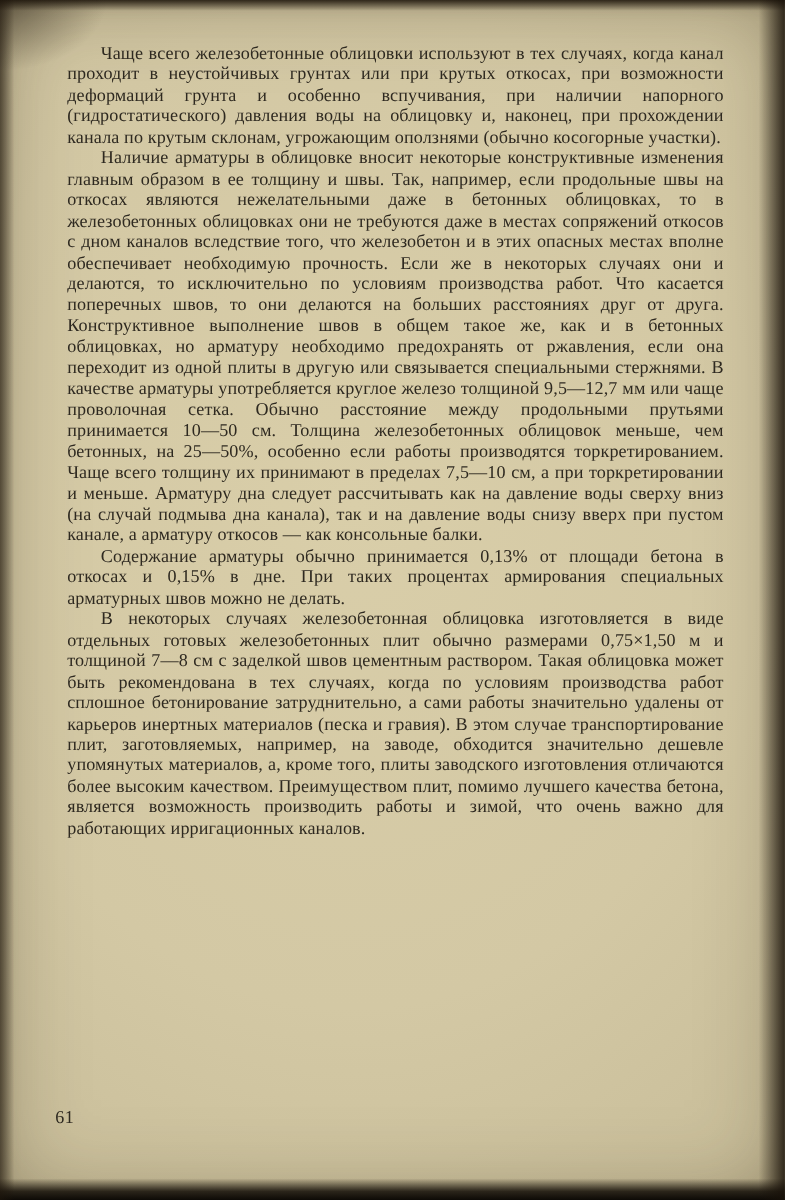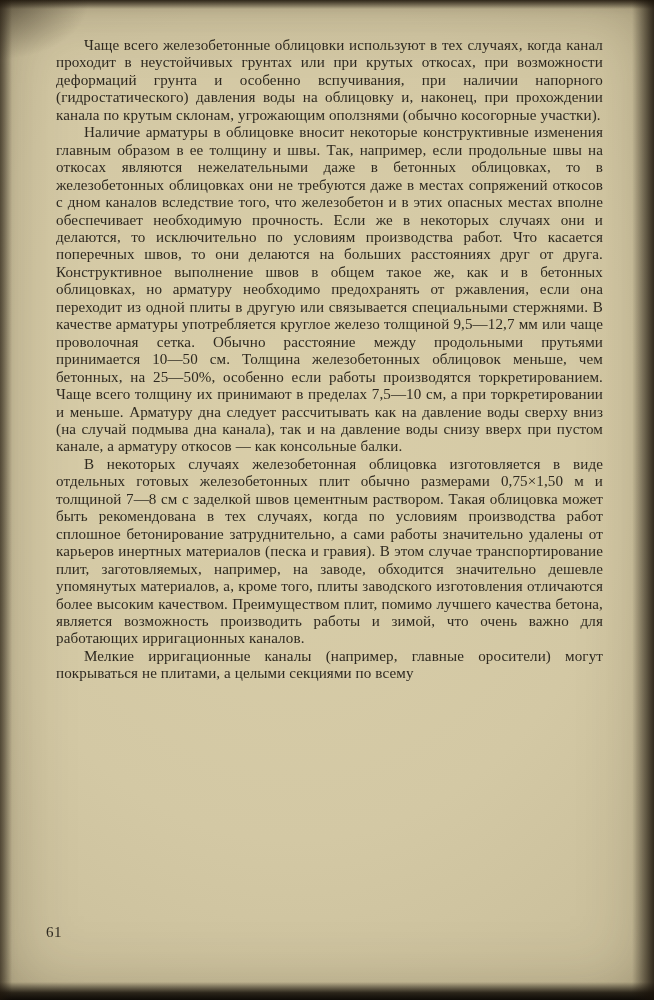--- a/index.html
+++ b/index.html
@@ -72,22 +72,22 @@
     }
   </style>
 </head>
 <body>
 
 <div class="page">
 
   <div class="text-block">
     <p>Чаще всего железобетонные облицовки используют в тех случаях, когда канал проходит в неустойчивых грунтах или при крутых откосах, при возможности деформаций грунта и особенно вспучивания, при наличии напорного (гидростатического) давления воды на облицовку и, наконец, при прохождении канала по крутым склонам, угрожающим оползнями (обычно косогорные участки).</p>
     <p>Наличие арматуры в облицовке вносит некоторые конструктивные изменения главным образом в ее толщину и швы. Так, например, если продольные швы на откосах являются нежелательными даже в бетонных облицовках, то в железобетонных облицовках они не требуются даже в местах сопряжений откосов с дном каналов вследствие того, что железобетон и в этих опасных местах вполне обеспечивает необходимую прочность. Если же в некоторых случаях они и делаются, то исключительно по условиям производства работ. Что касается поперечных швов, то они делаются на больших расстояниях друг от друга. Конструктивное выполнение швов в общем такое же, как и в бетонных облицовках, но арматуру необходимо предохранять от ржавления, если она переходит из одной плиты в другую или связывается специальными стержнями. В качестве арматуры употребляется круглое железо толщиной 9,5—12,7 мм или чаще проволочная сетка. Обычно расстояние между продольными прутьями принимается 10—50 см. Толщина железобетонных облицовок меньше, чем бетонных, на 25—50%, особенно если работы производятся торкретированием. Чаще всего толщину их принимают в пределах 7,5—10 см, а при торкретировании и меньше. Арматуру дна следует рассчитывать как на давление воды сверху вниз (на случай подмыва дна канала), так и на давление воды снизу вверх при пустом канале, а арматуру откосов — как консольные балки.</p>
+    <p>Содержание арматуры обычно принимается 0,13% от площади бетона в откосах и 0,15% в дне. При таких процентах армирования специальных арматурных швов можно не делать.</p>
     <p>В некоторых случаях железобетонная облицовка изготовляется в виде отдельных готовых железобетонных плит обычно размерами 0,75×1,50 м и толщиной 7—8 см с заделкой швов цементным раствором. Такая облицовка может быть рекомендована в тех случаях, когда по условиям производства работ сплошное бетонирование затруднительно, а сами работы значительно удалены от карьеров инертных материалов (песка и гравия). В этом случае транспортирование плит, заготовляемых, например, на заводе, обходится значительно дешевле упомянутых материалов, а, кроме того, плиты заводского изготовления отличаются более высоким качеством. Преимуществом плит, помимо лучшего качества бетона, является возможность производить работы и зимой, что очень важно для работающих ирригационных каналов.</p>
-    <p>Мелкие ирригационные каналы (например, главные оросители) могут покрываться не плитами, а целыми секциями по всему</p>
   </div>
 
   <div class="folio">61</div>
 
   <div class="edge edge-top"></div>
   <div class="edge edge-bottom"></div>
   <div class="edge edge-left"></div>
   <div class="edge edge-right"></div>
   <div class="edge corner-smudge"></div>
 

